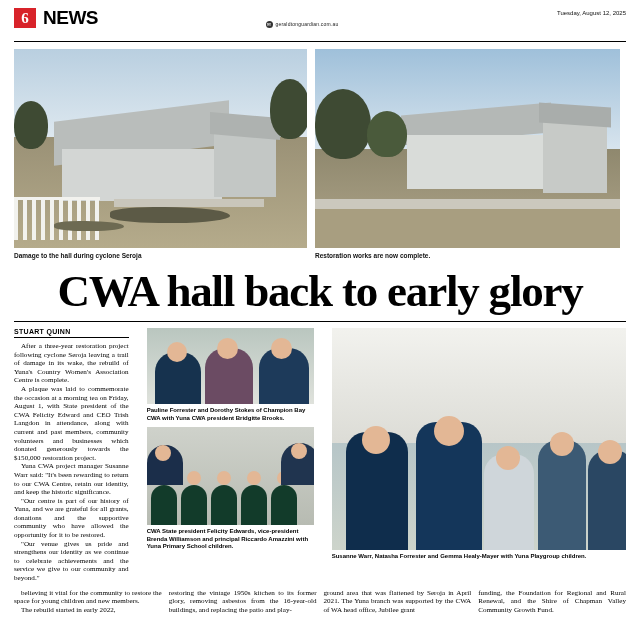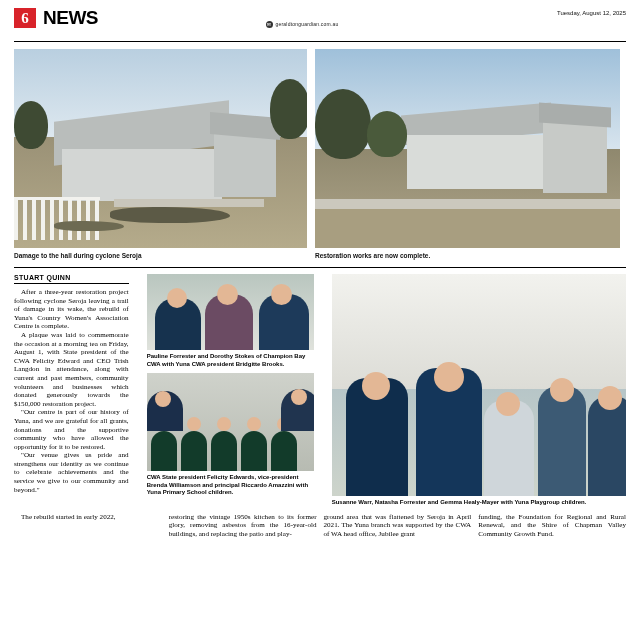--- a/index.html
+++ b/index.html
@@ -300,29 +300,31 @@
         <div class="tree" style="left:0px; top:40px; width:56px; height:70px;"></div>
         <div class="tree" style="left:52px; top:62px; width:40px; height:46px; background:#4a5a3b;"></div>
         <div class="path" style="left:0px; top:150px; width:305px; height:10px; background:#cbc8bd;"></div>
         <div class="debris" style="left:0px; top:160px; width:305px; height:40px; background:#a89e80; border-radius:0;"></div>
       </div>
       <div class="caption">Restoration works are now complete.</div>
     </div>
 
   </div>
 
+  <div class="headline">CWA hall back to early glory</div>
   <div class="rule-head"></div>
 
   <div class="body-area">
 
     <div class="col-text">
       <div class="byline">STUART QUINN</div>
       <div class="body-text">
         <p>After a three-year restoration project following cyclone Seroja leaving a trail of damage in its wake, the rebuild of Yuna's Country Women's Association Centre is complete.</p>
         <p>A plaque was laid to commemorate the occasion at a morning tea on Friday, August 1, with State president of the CWA Felicity Edward and CEO Trish Langdon in attendance, along with current and past members, community volunteers and businesses which donated generously towards the $150,000 restoration project.</p>
+        <p>Yuna CWA project manager Susanne Warr said: "It's been rewarding to return to our CWA Centre, retain our identity, and keep the historic significance.</p>
         <p>"Our centre is part of our history of Yuna, and we are grateful for all grants, donations and the supportive community who have allowed the opportunity for it to be restored.</p>
         <p>"Our venue gives us pride and strengthens our identity as we continue to celebrate achievements and the service we give to our community and beyond."</p>
       </div>
     </div>
 
     <div class="col-mid">
       <div class="photo ph-mid-1">
         <div class="people-bg" style="background:linear-gradient(#b9c6bf,#dfe2dc)"></div>
         <div class="person" style="left:8px; width:46px; height:52px; background:#16324e;"></div>
         <div class="head" style="left:20px; top:14px; width:20px; height:20px;"></div>
@@ -369,20 +371,21 @@
         <div class="head" style="left:266px; top:112px; width:24px; height:24px;"></div>
       </div>
       <div class="cap-small">Susanne Warr, Natasha Forrester and Gemma Healy-Mayer with Yuna Playgroup children.</div>
     </div>
 
   </div>
 
   <div class="bottom-cols">
     <div class="bcol">
       <div class="body-text">
+        <p>believing it vital for the community to restore the space for young children and new members.</p>
         <p>The rebuild started in early 2022,</p>
       </div>
     </div>
     <div class="bcol">
       <div class="body-text">
         <p style="text-indent:0">restoring the vintage 1950s kitchen to its former glory, removing asbestos from the 16-year-old buildings, and replacing the patio and play-</p>
       </div>
     </div>
     <div class="bcol">
       <div class="body-text">

